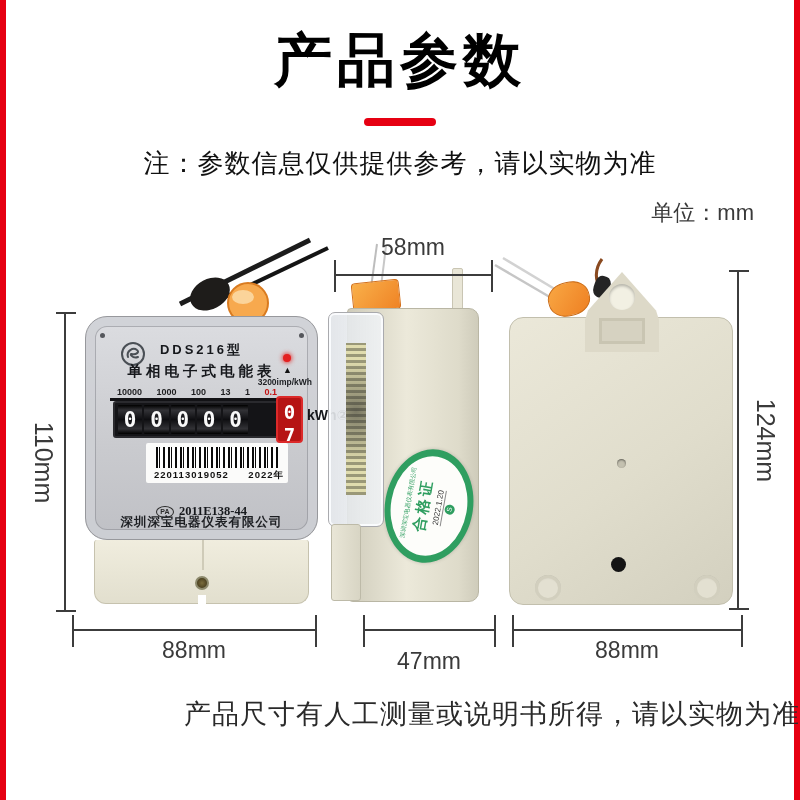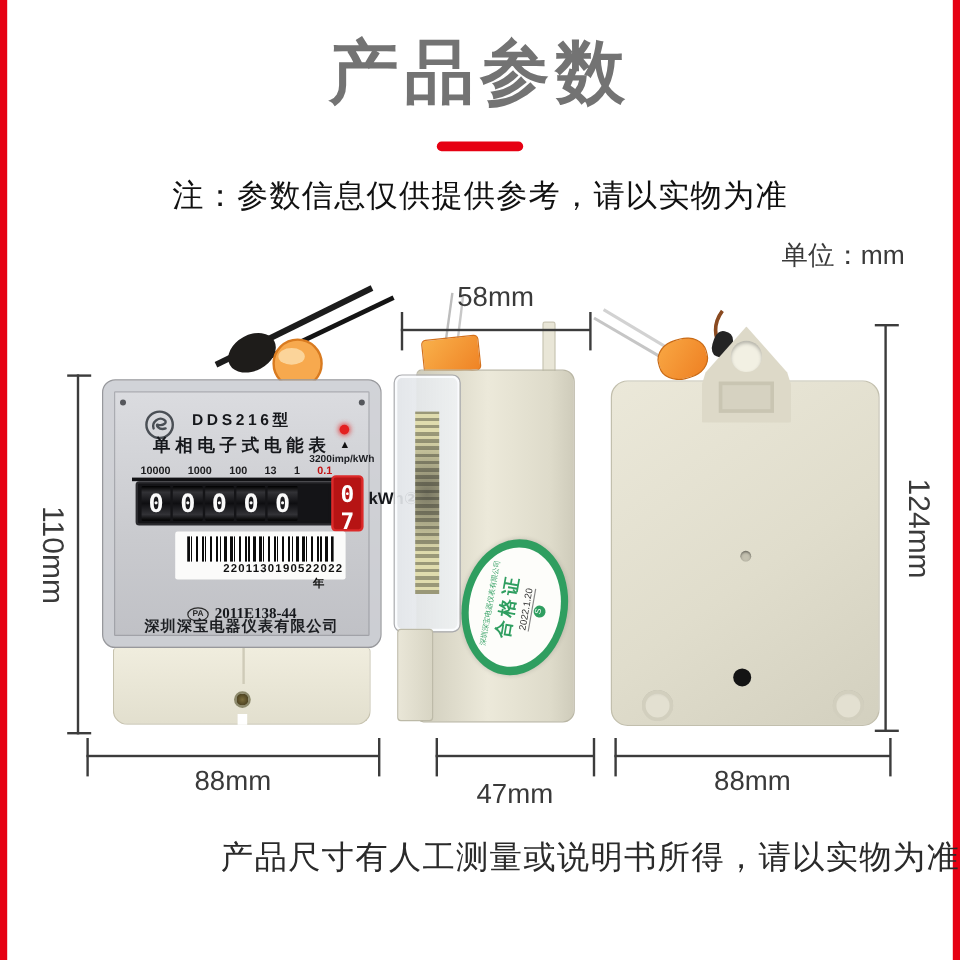--- a/index.html
+++ b/index.html
@@ -4,21 +4,21 @@
 <style>
   * { margin:0; padding:0; box-sizing:border-box; }
   html,body { width:800px; height:800px; }
   body { position:relative; background:#fff; overflow:hidden;
          font-family:"Liberation Sans","DejaVu Sans",sans-serif; color:#1a1a1a; }
 
   .edge-bar { position:absolute; top:0; width:6px; height:800px; background:#e60012; }
   .edge-bar.left { left:0; } .edge-bar.right { right:0; }
 
   .title { position:absolute; top:22px; left:0; width:800px; text-align:center;
-           font-size:58px; font-weight:900; letter-spacing:5px; color:#737373; }
+           font-size:58px; font-weight:900; letter-spacing:5px; color:#000000; }
   .title-underline { position:absolute; left:364px; top:118px; width:72px; height:8px;
            border-radius:4px; background:#e60012; }
   .note { position:absolute; top:146px; left:0; width:800px; text-align:center;
           font-size:26px; color:#111; letter-spacing:1px; }
   .unit { position:absolute; top:198px; right:46px; font-size:22px; color:#3a3a3a; }
   .footer { position:absolute; top:696px; left:0; width:800px; text-align:right;
             font-size:27px; color:#2a2a2a; letter-spacing:1px; }
 
   
   .dim-h { position:absolute; height:0; border-top:2px solid #3c3c3c; }
@@ -27,21 +27,21 @@
   .dim-v { position:absolute; width:0; border-left:2px solid #3c3c3c; }
   .dim-v::before,.dim-v::after { content:""; position:absolute; left:-10px; width:20px; height:2px; background:#3c3c3c; }
   .dim-v::before { top:0; } .dim-v::after { bottom:0; }
   .dim-label { position:absolute; font-size:23px; color:#3a3a3a; text-align:center; }
   .dim-label.side { font-size:25px; transform:rotate(90deg); }
 
   
   .wires-svg { position:absolute; }
   .meter-body { position:absolute; left:85px; top:316px; width:233px; height:224px;
       background:linear-gradient(180deg,#dcdde1 0%,#c9cace 60%,#bfc0c5 100%);
-      border:1px solid #97989c; border-radius:11px;
+      border:1px solid #97989c; border-radius:22px;
       box-shadow:inset 0 0 0 9px rgba(240,243,246,.55), inset 0 0 0 10px rgba(140,142,148,.6); }
   .screw-dot { position:absolute; width:5px; height:5px; border-radius:50%; background:#55575c; }
   .logo-badge { position:absolute; left:34px; top:24px; width:26px; height:26px; }
   .model { position:absolute; top:24px; left:0; width:100%; text-align:center;
            font-size:13px; font-weight:bold; letter-spacing:3px; color:#16181c; }
   .pname { position:absolute; top:45px; left:0; width:100%; text-align:center;
            font-size:14.5px; font-weight:bold; letter-spacing:4px; color:#16181c; }
   .led { position:absolute; left:197px; top:37px; width:8px; height:8px; border-radius:50%;
          background:#e32020; box-shadow:0 0 4px 1px rgba(227,32,32,.8); }
   .pulse-marker { position:absolute; left:197px; top:48px; font-size:9px; color:#111; }
@@ -59,21 +59,21 @@
   .digit-red { position:absolute; left:190px; top:79px; width:27px; height:47px; background:#b61414;
                border:2px solid #dc2a2a; border-radius:4px; overflow:hidden; }
   .digit-red .roll { display:flex; flex-direction:column; align-items:center; transform:translateY(3px); }
   .digit-red .roll span { height:23px; line-height:23px; font:bold 19px "DejaVu Sans Mono",monospace; color:#fff; }
   .kwh { position:absolute; left:221px; top:90px; font-size:14px; font-weight:bold; color:#16181c; white-space:nowrap; }
   .barcode-label { position:absolute; left:60px; top:126px; width:142px; height:40px;
                    background:#fbfbfa; border-radius:2px; padding-top:4px; }
   .bars { margin:0 10px; height:21px;
           background:repeating-linear-gradient(90deg,#0a0a0a 0 2px,#fff 2px 3px,#0a0a0a 3px 4px,#fff 4px 7px,#0a0a0a 7px 9px,#fff 9px 12px); }
   .bnum { display:flex; justify-content:space-between; padding:1px 4px 0 8px;
-          font-size:9.5px; font-weight:bold; color:#111; letter-spacing:1px;margin-left:32px; }
+          font-size:9.5px; font-weight:bold; color:#111; letter-spacing:1px; }
   .approval { position:absolute; top:160px; left:0; width:100%; display:flex;
               justify-content:center; align-items:center; gap:5px;margin-top:27px; }
   .approval .oval { width:18px; height:12px; border:1.5px solid #2a2a2a; border-radius:50%;
                     font-size:7px; font-weight:bold; line-height:9px; text-align:center; color:#2a2a2a; }
   .approval .num { font-family:"Liberation Serif",serif; font-size:12.5px; font-weight:bold; color:#16181c; }
   .ratings-bar { position:absolute; left:6px; right:6px; top:178px; height:15px; border-radius:7px;
                  background:linear-gradient(#2a2a2e,#101013); color:#d2d3d7; font-size:9px;
                  line-height:15px; text-align:center; word-spacing:6px; }
   .ratings-bar::before,.ratings-bar::after { content:""; position:absolute; top:3px; width:9px; height:9px;
                  border-radius:50%; background:radial-gradient(#aaa,#666); }

